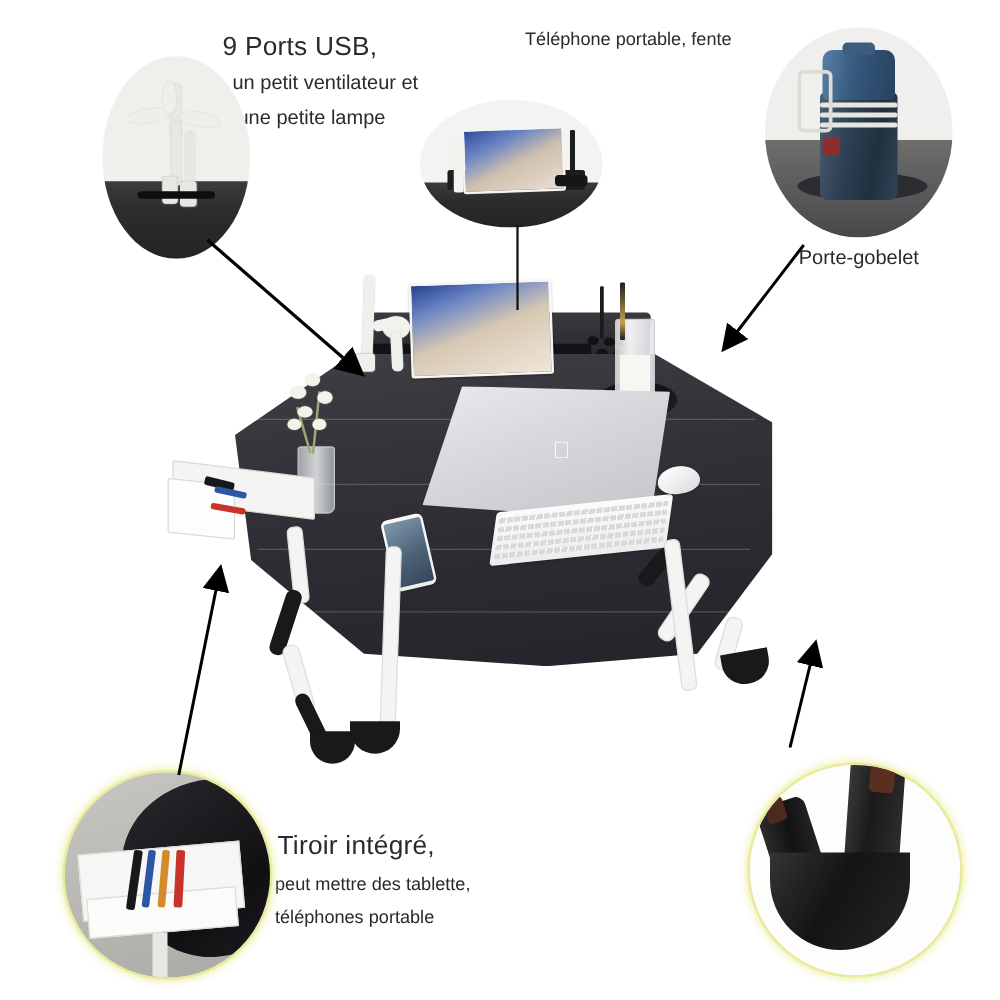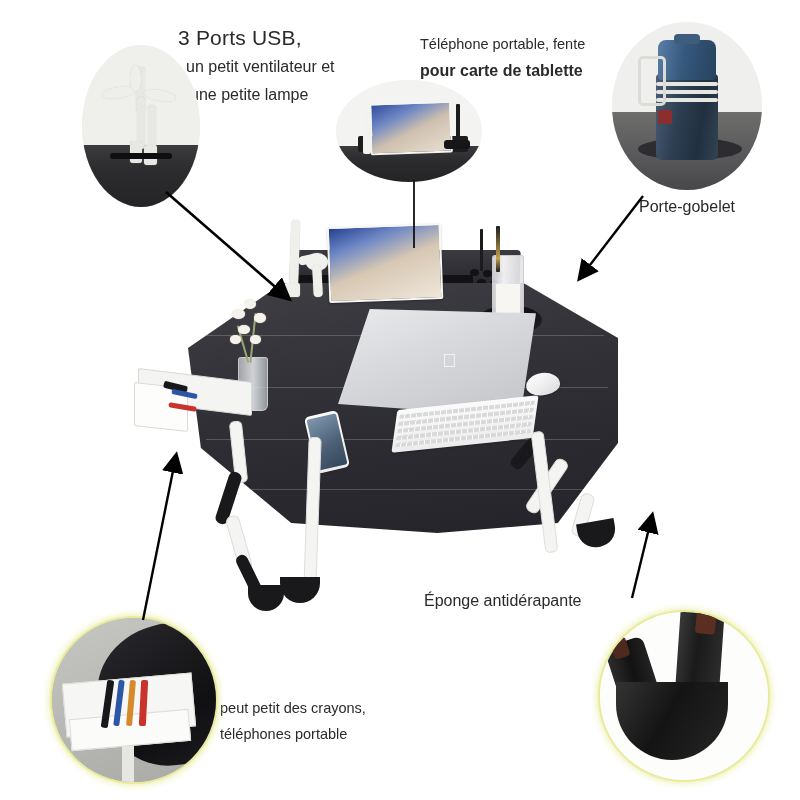--- a/index.html
+++ b/index.html
@@ -153,33 +153,32 @@
   .legwhite { position:absolute; background:#f4f4f2; border:1px solid #ddddda; }
   .legblack { position:absolute; background:#19191b; }
 
   svg.overlay { position:absolute; left:0; top:0; width:800px; height:800px; pointer-events:none; }
 </style>
 </head>
 <body>
 
 <div id="page">
 
-  <div class="label t-big" style="left:178px; top:26px;">3 Ports USB,</div>
+  <div class="label t-big" style="left:178px; top:26px;">9 Ports USB,</div>
   <div class="label t-mid" style="left:186px; top:58px;">un petit ventilateur et</div>
   <div class="label t-mid" style="left:190px; top:86px;">une petite lampe</div>
 
-  <div class="label t-small" style="left:420px; top:36px;">Téléphone portable, fente</div>
-  <div class="label t-mid t-bold" style="left:420px; top:62px;">pour carte de tablette</div>
+  <div class="label t-small" style="left:420px; top:24px;">Téléphone portable, fente</div>
 
   <div class="label t-mid" style="left:639px; top:198px;">Porte-gobelet</div>
 
-  <div class="label t-small" style="left:220px; top:700px;">peut petit des crayons,</div>
+  <div class="label t-big" style="left:222px; top:665px;">Tiroir intégré,</div>
+  <div class="label t-small" style="left:220px; top:700px;">peut mettre des tablette,</div>
   <div class="label t-small" style="left:220px; top:726px;">téléphones portable</div>
 
-  <div class="label t-mid" style="left:424px; top:592px;">Éponge antidérapante</div>
 
   <div class="callout" style="left:82px; top:45px; width:118px; height:162px; border-radius:50%;">
     <div class="callout-inner">
       <div class="wall" style="height:100px;"></div>
       <div class="desk-dark" style="height:62px;"></div>
 
       <div class="fan-stem" style="left:54px; top:22px; width:9px; height:44px;"></div>
       <div class="fan-blade" style="left:20px; top:42px; width:34px; height:11px; transform:rotate(-8deg);"></div>
       <div class="fan-blade" style="left:62px; top:45px; width:32px; height:11px; transform:rotate(10deg);"></div>
       <div class="fan-blade" style="left:48px; top:20px; width:11px; height:26px;"></div>

